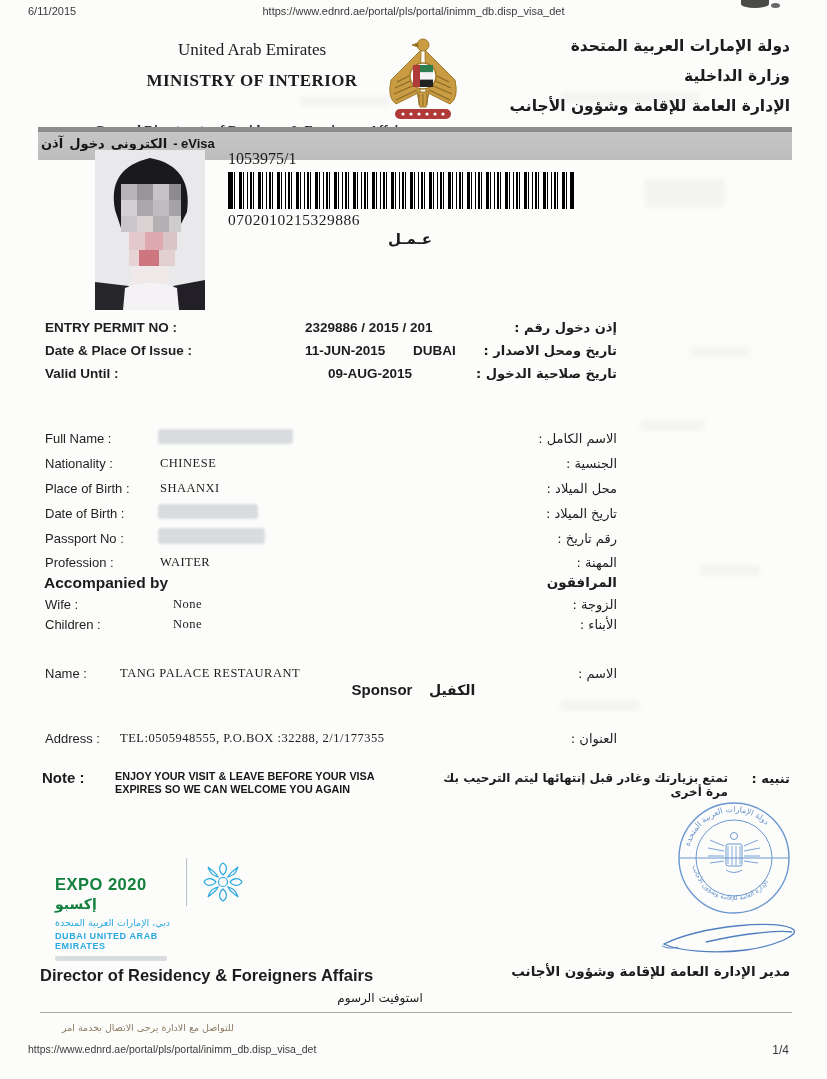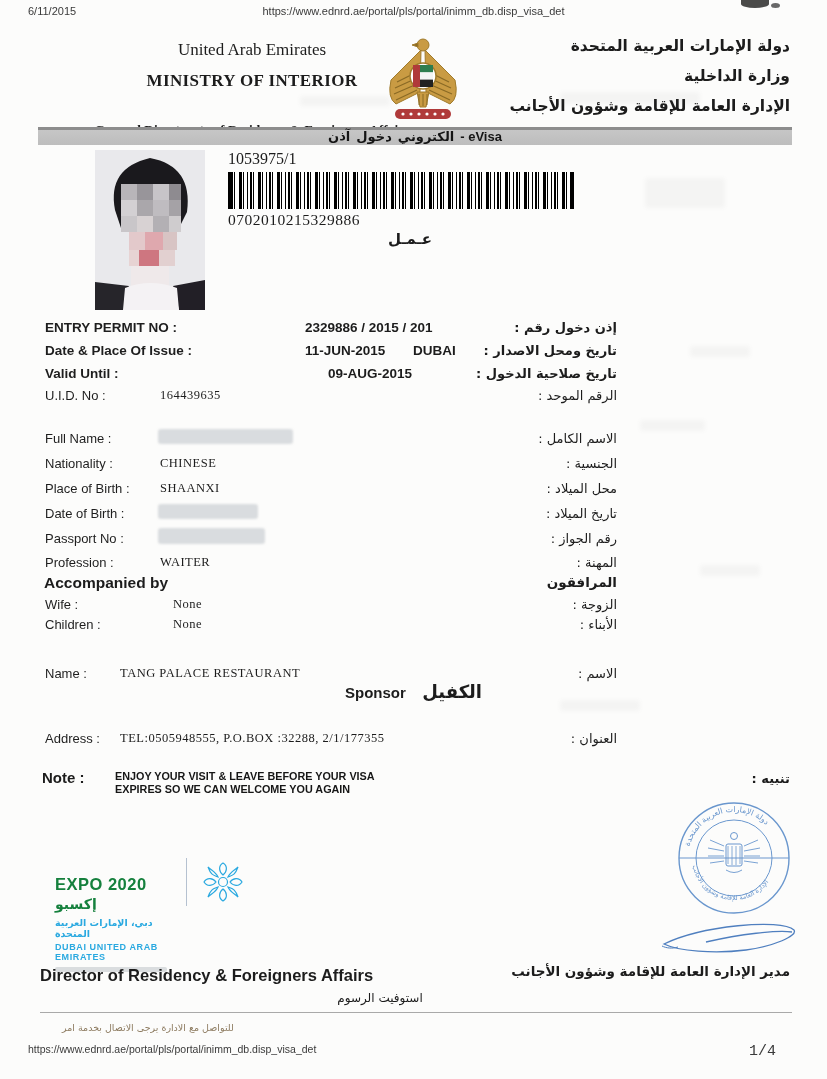--- a/index.html
+++ b/index.html
@@ -20,23 +20,23 @@
   .hdr-en{left:52px;top:40px;width:400px;text-align:center;}
   .hdr-en .l1{font-family:"Liberation Serif",serif;font-weight:normal;font-size:17px;margin-bottom:11px;}
   .hdr-en .l2{font-family:"Liberation Serif",serif;font-weight:bold;font-size:17px;letter-spacing:.4px;margin-bottom:31px;}
   .hdr-en .l3{font-family:"Liberation Serif",serif;font-weight:bold;font-size:13.5px;}
   .hdr-ar{right:37px;top:36px;width:330px;text-align:right;}
   .hdr-ar div{font-size:15.5px;font-weight:bold;margin-bottom:10px;line-height:20px;}
   .emblem{left:383px;top:34px;}
 
   
   .banner{
-    left:38px;top:127px;width:754px;height:18px;
+    left:38px;top:127px;width:754px;height:33px;
     background:linear-gradient(180deg,#8d8d8d 0%,#8d8d8d 14%,#c6c6c6 15%,#bdbdbd 100%);
-    display:flex;align-items:center;justify-content:center;direction:ltr;
+    display:flex;align-items:center;direction:ltr;
   }
   .banner span{font-size:13px;font-weight:bold;color:#151515;margin:0 3px;white-space:nowrap;}
   .banner .lat{font-family:"Liberation Sans",sans-serif;}
 
   
   .photo{left:95px;top:150px;width:110px;height:160px;}
   .visa-no{left:228px;top:150px;font-size:16px;}
   .barcode{
     left:228px;top:172px;width:340px;height:37px;
     background:repeating-linear-gradient(90deg,
@@ -56,53 +56,53 @@
   .frow .lab{position:absolute;left:45px;font-size:13px;color:#1e1e1e;white-space:nowrap;}
   .frow .lab.b{font-weight:bold;font-size:13.5px;}
   .frow .val{position:absolute;left:160px;font-family:"Liberation Serif",serif;font-size:12.5px;letter-spacing:.5px;white-space:nowrap;}
   .frow .valb{position:absolute;font-weight:bold;font-size:13.5px;white-space:nowrap;}
   .frow .arl{position:absolute;right:37px;font-size:13px;white-space:nowrap;text-align:right;}
   .frow .arl.b{font-weight:bold;}
   .redact{position:absolute;background:#d9dcdf;border-radius:3px;filter:blur(1.2px);}
 
   .sec-head{left:0;width:827px;text-align:center;}
   .sec-head .en{font-weight:bold;font-size:15px;}
-  .sec-head .arx{font-weight:bold;font-size:18px;margin-left:12px;}
+  .sec-head .arx{font-weight:bold;font-size:14px;margin-left:12px;}
 
   .acc-head-en{left:44px;font-weight:bold;font-size:15.5px;}
   .acc-head-ar{right:37px;font-weight:bold;font-size:13.5px;}
 
   
   .note-label{left:42px;top:769px;font-weight:bold;font-size:15px;}
   .note-en{left:115px;top:770px;width:300px;font-weight:bold;font-size:10.8px;line-height:13px;color:#161616;}
   .note-ar-text{right:99px;top:771px;width:290px;text-align:right;font-size:12px;font-weight:bold;}
   .note-ar-label{right:37px;top:771px;font-size:13px;font-weight:bold;}
 
   
   .expo-text{left:55px;top:854px;width:130px;}
   .expo-l1{font-size:16.5px;font-weight:bold;color:#15803d;letter-spacing:.5px;direction:ltr;margin-top:21px;}
   .expo-l1 .ar{font-size:14px;}
-  .expo-l2{font-size:9.5px;margin-top:4px;text-align:left;direction:rtl;font-weight:bold;}
+  .expo-l2{font-size:9.5px;margin-top:4px;text-align:left;direction:rtl;}
   .expo-l3{font-size:9px;font-weight:bold;letter-spacing:.6px;margin-top:3px;}
   .expo-ghost{width:112px;height:5px;background:#9aa4ad;opacity:.35;margin-top:5px;border-radius:2px;}
   .expo-sep{left:186px;top:858px;width:1px;height:48px;background:#8fa2b8;opacity:.65;}
   .expo-flower{left:197px;top:856px;}
 
   
   .stamp{left:676px;top:800px;opacity:.9;}
   .signature{left:656px;top:916px;}
 
   
   .dir-en{left:40px;top:966px;font-weight:bold;font-size:16.5px;}
   .dir-ar{right:37px;top:963px;font-size:13.5px;font-weight:bold;}
   .fees{left:300px;top:991px;width:160px;text-align:center;font-size:12px;}
   .rule{left:40px;top:1012px;width:752px;height:1px;background:#a9a9a9;}
   .contact{left:62px;top:1022px;font-size:9.5px;color:#8d7b60;}
   .foot-url{left:28px;top:1043px;font-size:10.5px;color:#3a3a3a;}
-  .foot-page{right:51px;top:1043px;font-size:15px;color:#3a3a3a;font-family:Liberation Mono, monospace;}
+  .foot-page{right:38px;top:1043px;font-size:12px;color:#3a3a3a;}
 
   
   .smudge1{left:741px;top:0;width:28px;height:8px;background:#1d1d1d;border-radius:0 0 50% 50%;opacity:.8;}
   .smudge2{left:771px;top:3px;width:9px;height:5px;background:#2a2a2a;border-radius:50%;opacity:.7;}
   .ghost{position:absolute;background:#6a6a6a;opacity:.05;filter:blur(2px);border-radius:3px;}
 </style>
 </head>
 <body>
 
 <div class="page">
@@ -204,25 +204,20 @@
     <span class="lab b">Date &amp; Place Of Issue :</span>
     <span class="valb" style="left:305px">11-JUN-2015</span>
     <span class="valb" style="left:413px">DUBAI</span>
     <span class="arl b ar">تاريخ ومحل الاصدار :</span>
   </div>
   <div class="abs frow" style="top:366px">
     <span class="lab b">Valid Until :</span>
     <span class="valb" style="left:328px">09-AUG-2015</span>
     <span class="arl b ar">تاريخ صلاحية الدخول :</span>
   </div>
-  <div class="abs frow" style="top:388px">
-    <span class="lab">U.I.D. No :</span>
-    <span class="val">164439635</span>
-    <span class="arl ar">الرقم الموحد :</span>
-  </div>
   <div class="abs frow" style="top:431px">
     <span class="lab">Full Name :</span>
     <span class="redact" style="left:158px;top:-2px;width:135px;height:15px"></span>
     <span class="arl ar">الاسم الكامل :</span>
   </div>
   <div class="abs frow" style="top:456px">
     <span class="lab">Nationality :</span>
     <span class="val">CHINESE</span>
     <span class="arl ar">الجنسية :</span>
   </div>
@@ -232,21 +227,21 @@
     <span class="arl ar">محل الميلاد :</span>
   </div>
   <div class="abs frow" style="top:506px">
     <span class="lab">Date of Birth :</span>
     <span class="redact" style="left:158px;top:-2px;width:100px;height:15px"></span>
     <span class="arl ar">تاريخ الميلاد :</span>
   </div>
   <div class="abs frow" style="top:531px">
     <span class="lab">Passport No :</span>
     <span class="redact" style="left:158px;top:-3px;width:107px;height:16px"></span>
-    <span class="arl ar">رقم الجواز :</span>
+    <span class="arl ar">رقم تاريخ :</span>
   </div>
   <div class="abs frow" style="top:555px">
     <span class="lab">Profession :</span>
     <span class="val">WAITER</span>
     <span class="arl ar">المهنة :</span>
   </div>
 
   <div class="abs frow" style="top:574px">
     <span class="acc-head-en abs">Accompanied by</span>
     <span class="acc-head-ar abs ar">المرافقون</span>
@@ -275,20 +270,21 @@
     <span class="lab">Address :</span>
     <span class="val" style="left:120px">TEL:0505948555, P.O.BOX :32288, 2/1/177355</span>
     <span class="arl ar">العنوان :</span>
   </div>
 
   <div class="abs note-label">Note :</div>
   <div class="abs note-en">
     <div>ENJOY YOUR VISIT &amp; LEAVE BEFORE YOUR VISA</div>
     <div>EXPIRES SO WE CAN WELCOME YOU AGAIN</div>
   </div>
+  <div class="abs note-ar-text ar">تمتع بزيارتك وغادر قبل إنتهائها ليتم الترحيب بك مرة أخرى</div>
   <div class="abs note-ar-label ar">تنبيه :</div>
 
   <div class="abs expo-text">
     <div class="expo-l1">
       <span>EXPO 2020</span>
       <span class="ar">إكسبو</span>
     </div>
     <div class="expo-l2 ar" style="color:#2aa9e0">دبي، الإمارات العربية المتحدة</div>
     <div class="expo-l3" style="color:#2aa9e0">DUBAI UNITED ARAB EMIRATES</div>
     <div class="expo-ghost"></div>

